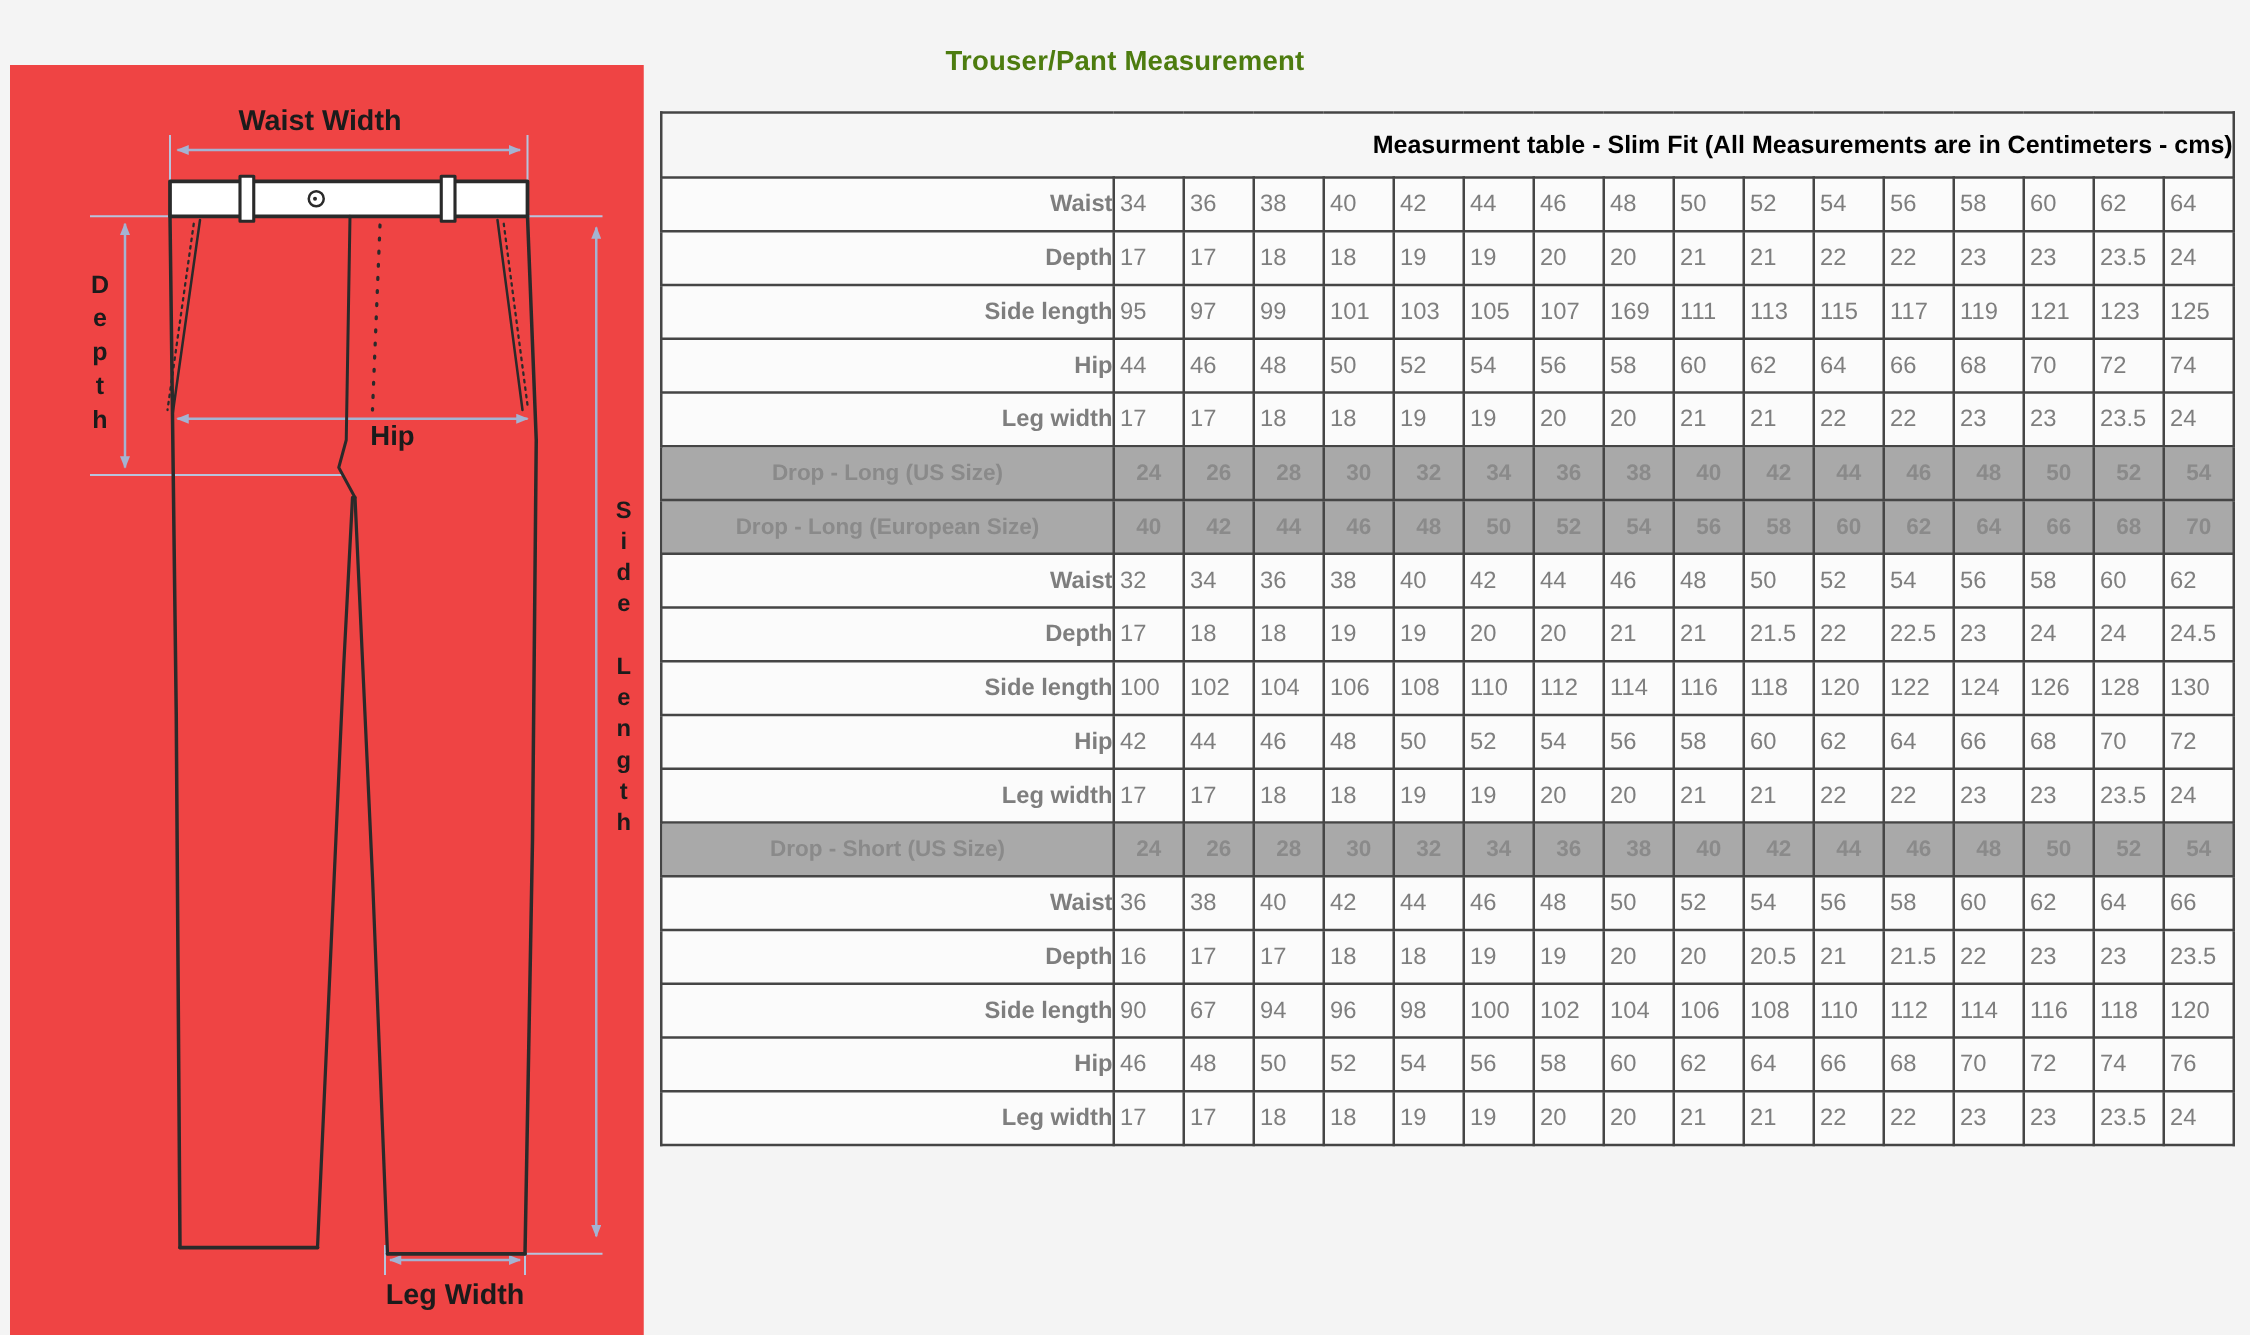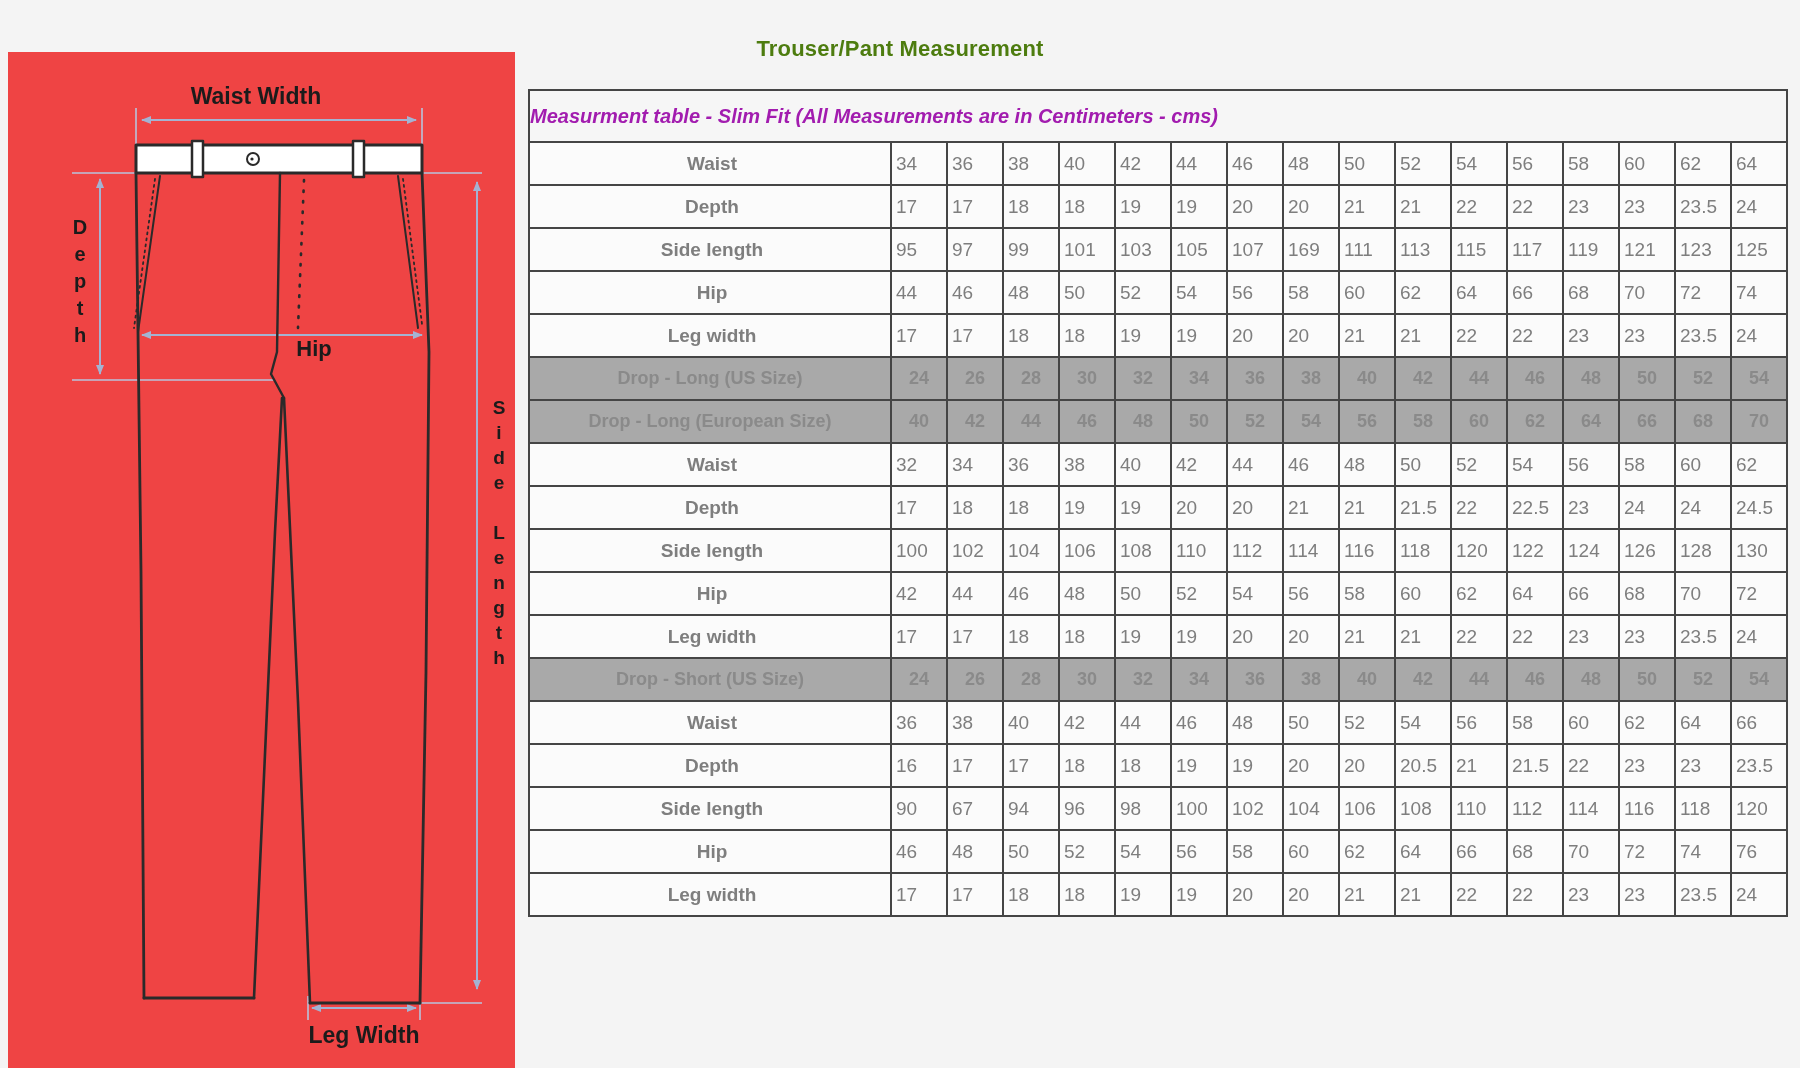--- a/index.html
+++ b/index.html
@@ -30,29 +30,29 @@
   }
   table.mtable td{
     border:2px solid #454545;
     font-size:19px;color:#7e7e7e;
     padding:0 0 0 4px;vertical-align:middle;
     overflow:hidden;white-space:nowrap;
   }
   tr.mrow{height:43px;}
   tr.title-row{height:52px;}
   tr.title-row td{
-    background:#f6f6f6;text-align:left;font-weight:bold;
-    font-size:20px;color:#a21caf;padding:0;font-style:italic;
+    background:#f6f6f6;text-align:right;font-weight:bold;
+    font-size:20px;color:#000000;padding:0;
   }
   tr.hdr-row td{
     background:#a9a9a9;color:#8a8a8a;font-weight:bold;
     text-align:center;font-size:18px;padding:0;
   }
   td.row-label{
-    font-weight:bold;color:#565656;padding-left:6px;text-align:center;
+    font-weight:bold;color:#565656;padding-left:6px;text-align:right;
     font-size:19px;
   }
 </style>
 </head>
 <body>
 
 <div class="page-title">Trouser/Pant Measurement</div>
 
 <div class="diagram-panel">
   <svg width="507" height="1016" viewBox="0 0 507 1016">

